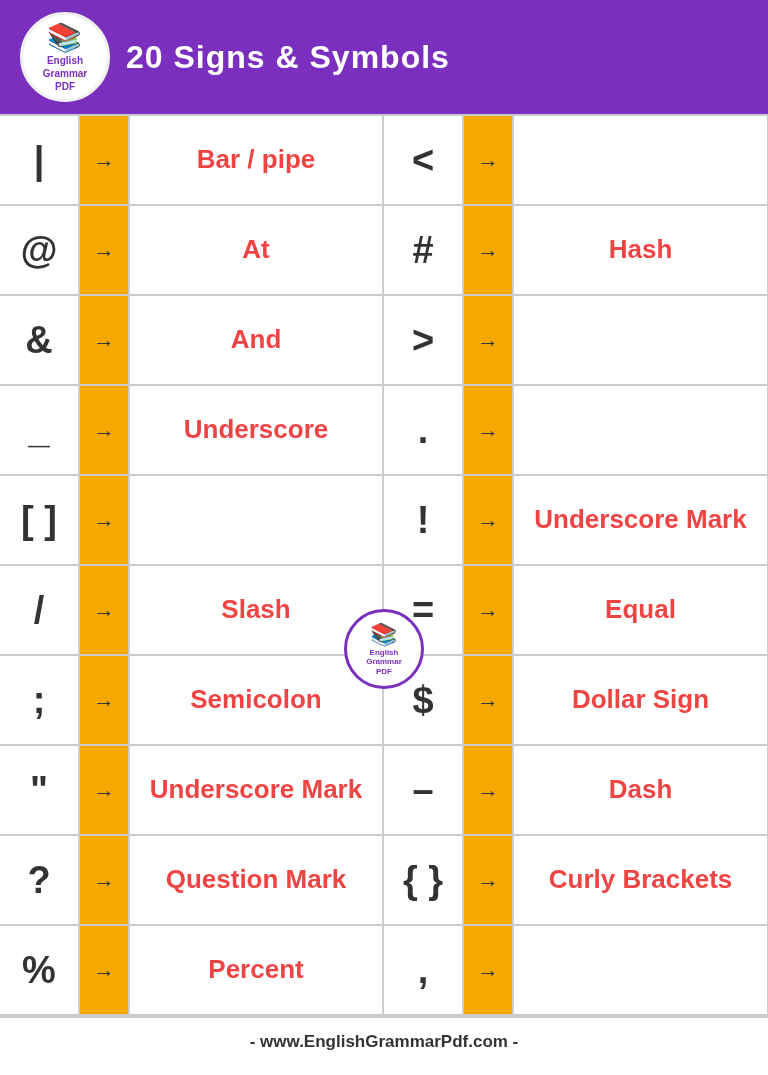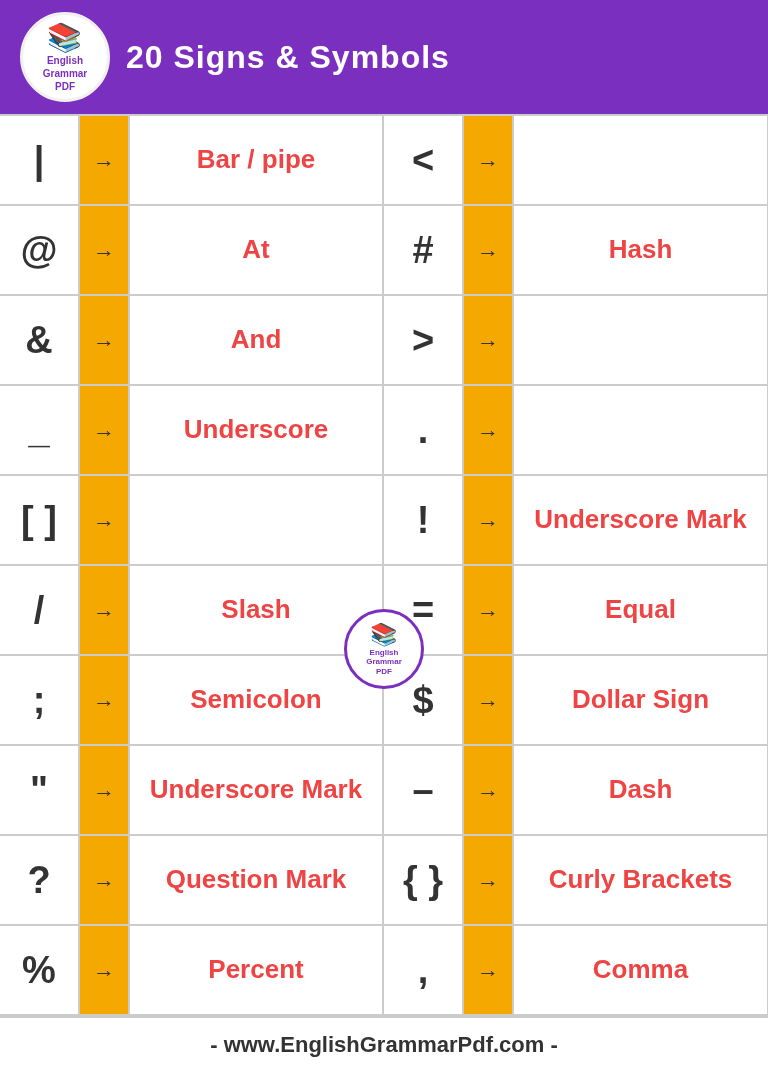--- a/index.html
+++ b/index.html
@@ -110,21 +110,21 @@
       color: #ef4444;
       padding: 10px 8px;
       line-height: 1.3;
     }
 
     
     .footer {
       width: 100%;
       padding: 14px;
       text-align: center;
-      font-size: 22px;
+      font-size: 17px;
       font-weight: bold;
       color: #333;
       border-top: 2px solid #ccc;
     }
 
     
     .watermark {
       position: absolute;
       left: 50%;
       transform: translateX(-50%);
@@ -257,21 +257,20 @@
       <div class="name-col">Curly Brackets</div>
     </div>
       <div class="cell">
       <div class="symbol-col">%</div>
       <div class="arrow-col">→</div>
       <div class="name-col">Percent</div>
     </div>
       <div class="cell">
       <div class="symbol-col">,</div>
       <div class="arrow-col">→</div>
-      <div class="name-col">Comma</div>
     </div>
     </div>
 
   <div class="watermark" style="top: 495px;">
     <div class="wm-icon">📚</div>
     <div class="wm-text">
       <span>English</span><br>
       <span>Grammar</span><br>
       <span>PDF</span>
     </div>

